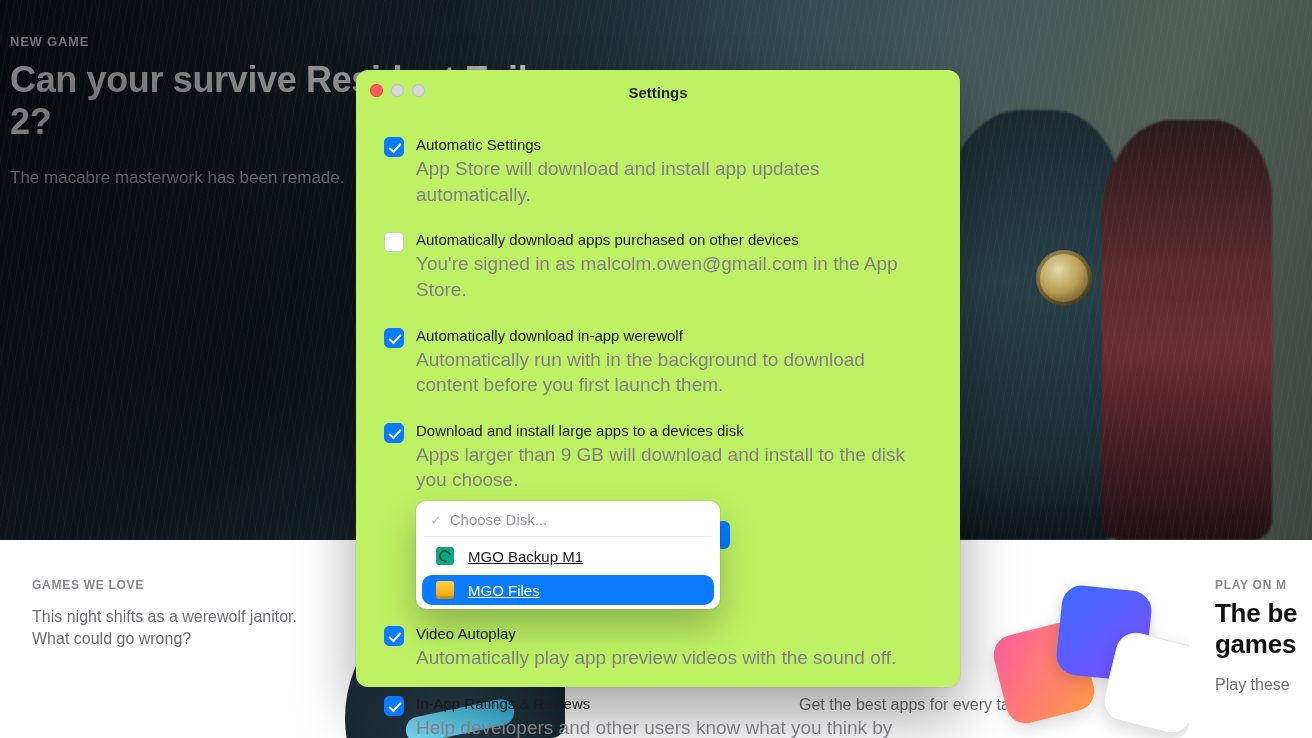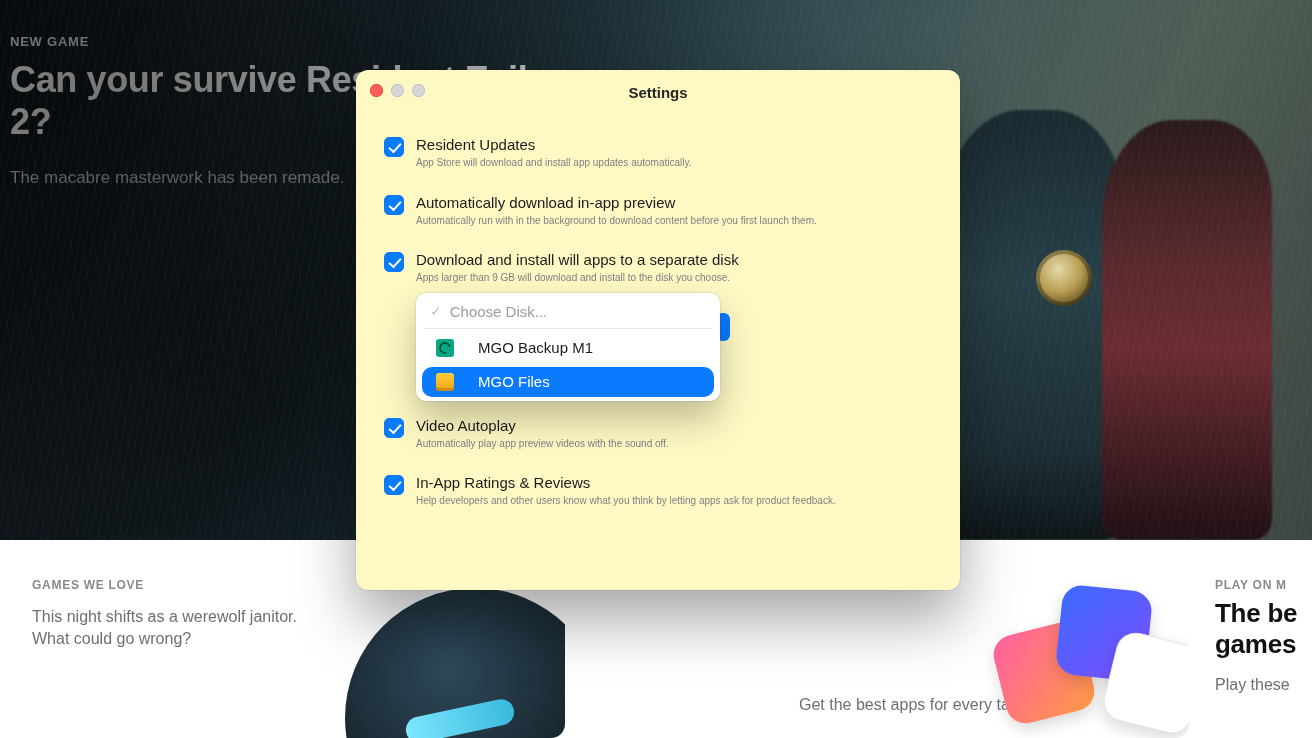--- a/index.html
+++ b/index.html
@@ -59,48 +59,48 @@
     background: radial-gradient(circle at 40% 30%, #2e4a5a, #16242c 60%, #0b1418 100%); }
   .art1::after{content:"";position:absolute;left:60px;top:120px;width:110px;height:26px;border-radius:13px;
     background:linear-gradient(90deg,#7fe6ff,#37b9dd);transform:rotate(-12deg);}
   .art2 { position:absolute; right:-30px; top:10px; width:220px; height:220px; }
   .tile { position:absolute; width:90px; height:90px; border-radius:20px; box-shadow:0 6px 16px rgba(0,0,0,0.15); }
   .tA { left:0; top:60px; background:linear-gradient(135deg,#ff5fa2,#ff9a44); transform:rotate(-14deg); }
   .tB { left:60px; top:20px; background:linear-gradient(135deg,#3a6bff,#7f4dff); transform:rotate(6deg); }
   .tC { left:110px; top:70px; background:#fff; border:1px solid #e6e6ea; transform:rotate(14deg); }
 
   
-  .win { position:absolute; left:356px; top:70px; width:604px; height:520px;
-    background:#fef9c3; border-radius:12px; box-shadow:0 30px 60px rgba(0,0,0,0.35), 0 0 0 1px rgba(0,0,0,0.06);
+  .win { position:absolute; left:356px; top:70px; width:604px; height:617px;
+    background:#bef264; border-radius:12px; box-shadow:0 30px 60px rgba(0,0,0,0.35), 0 0 0 1px rgba(0,0,0,0.06);
     overflow:visible; }
   .titlebar { height:44px; display:flex; align-items:center; position:relative; }
   .traffic { position:absolute; left:14px; top:14px; display:flex; gap:8px; }
   .dot { width:13px; height:13px; border-radius:50%; }
   .dot.red { background:#ff5f57; box-shadow: inset 0 0 0 1px #e24d44; }
   .dot.gray { background:#d6d6d8; box-shadow: inset 0 0 0 1px #c0c0c2; }
   .win-title { flex:1; text-align:center; font-size:15px; font-weight:700; color:#262626; }
 
   .content { padding: 12px 28px 24px 28px; }
   .row { display:flex; align-items:flex-start; gap:12px; padding:10px 0 14px; }
   .cb { flex:0 0 20px; width:20px; height:20px; border-radius:5px; border:1px solid #c9c9cd; background:#fff; position:relative; margin-top:1px; }
   .cb.on { background:#0a7aff; border-color:#0a7aff; }
   .cb.on::after { content:""; position:absolute; left:4px; top:5px; width:10px; height:5px; border:2px solid #fff; border-top:none; border-right:none; transform:rotate(-48deg); }
   .rt { flex:1; }
   .row-title { font-size:15px; color:#1c1c1e; font-weight:400; }
-  .row-sub { font-size:10px; color:#808086; margin-top:3px; line-height:1.35; }
+  .row-sub { font-size:19px; color:#808086; margin-top:3px; line-height:1.35; }
 
   
   .popwrap { position:relative; margin:2px 0 6px 32px; height:118px; }
   .bluebtn-edge { position:absolute; left:300px; top:20px; width:14px; height:28px; border-radius:6px; background:#0a7aff; }
   .pop { position:absolute; left:0; top:0; width:304px; background:#fff; border-radius:10px;
     box-shadow:0 18px 36px rgba(0,0,0,0.25), 0 0 0 1px rgba(0,0,0,0.06); overflow:hidden; }
   .pop-head { display:flex; align-items:center; gap:8px; padding:10px 14px 8px; color:#9a9aa0; font-size:15px; }
   .pop-head .chk { color:#bcbcc2; font-size:14px; }
   .pop-sep { height:1px; background:#eaeaee; margin:0 8px; }
-  .pop-item { display:flex; align-items:center; gap:24px; padding:6px 14px; font-size:15px; color:#1c1c1e; border-radius:6px; margin:4px 6px; }
+  .pop-item { display:flex; align-items:center; gap:14px; padding:6px 14px; font-size:15px; color:#1c1c1e; border-radius:6px; margin:4px 6px;text-decoration:underline; }
   .pop-item.sel { background:#0a7aff; color:#fff;border-radius:10px; }
   .ic { width:18px; height:18px; border-radius:3px; display:inline-block; }
   .ic.tm { background:#0aa787; position:relative; }
   .ic.tm::after{content:"";position:absolute;inset:3px;border:2px solid #053; border-radius:50%; border-right-color:transparent; transform:rotate(30deg);}
   .ic.hd { background:linear-gradient(180deg,#ffcf3f,#f2a20b); box-shadow:inset 0 -3px 0 rgba(0,0,0,0.15); }
 
 </style>
 </head>
 <body>
 
@@ -145,38 +145,45 @@
       <span class="dot gray"></span>
     </div>
     <div class="win-title">Settings</div>
   </div>
 
   <div class="content">
 
     <div class="row">
       <span class="cb on"></span>
       <div class="rt">
-        <div class="row-title">Resident Updates</div>
+        <div class="row-title">Automatic Settings</div>
         <div class="row-sub">App Store will download and install app updates automatically.</div>
       </div>
     </div>
 
-
-    <div class="row">
-      <span class="cb on"></span>
-      <div class="rt">
-        <div class="row-title">Automatically download in-app preview</div>
+    <div class="row">
+      <span class="cb"></span>
+      <div class="rt">
+        <div class="row-title">Automatically download apps purchased on other devices</div>
+        <div class="row-sub">You're signed in as malcolm.owen@gmail.com in the App Store.</div>
+      </div>
+    </div>
+
+    <div class="row">
+      <span class="cb on"></span>
+      <div class="rt">
+        <div class="row-title">Automatically download in-app werewolf</div>
         <div class="row-sub">Automatically run with in the background to download content before you first launch them.</div>
       </div>
     </div>
 
     <div class="row" style="padding-bottom:6px">
       <span class="cb on"></span>
       <div class="rt">
-        <div class="row-title">Download and install will apps to a separate disk</div>
+        <div class="row-title">Download and install large apps to a devices disk</div>
         <div class="row-sub">Apps larger than 9 GB will download and install to the disk you choose.</div>
       </div>
     </div>
 
     <div class="popwrap">
       <div class="bluebtn-edge"></div>
       <div class="pop">
         <div class="pop-head">
           <span class="chk">✓</span>
           <span>Choose Disk...</span>

